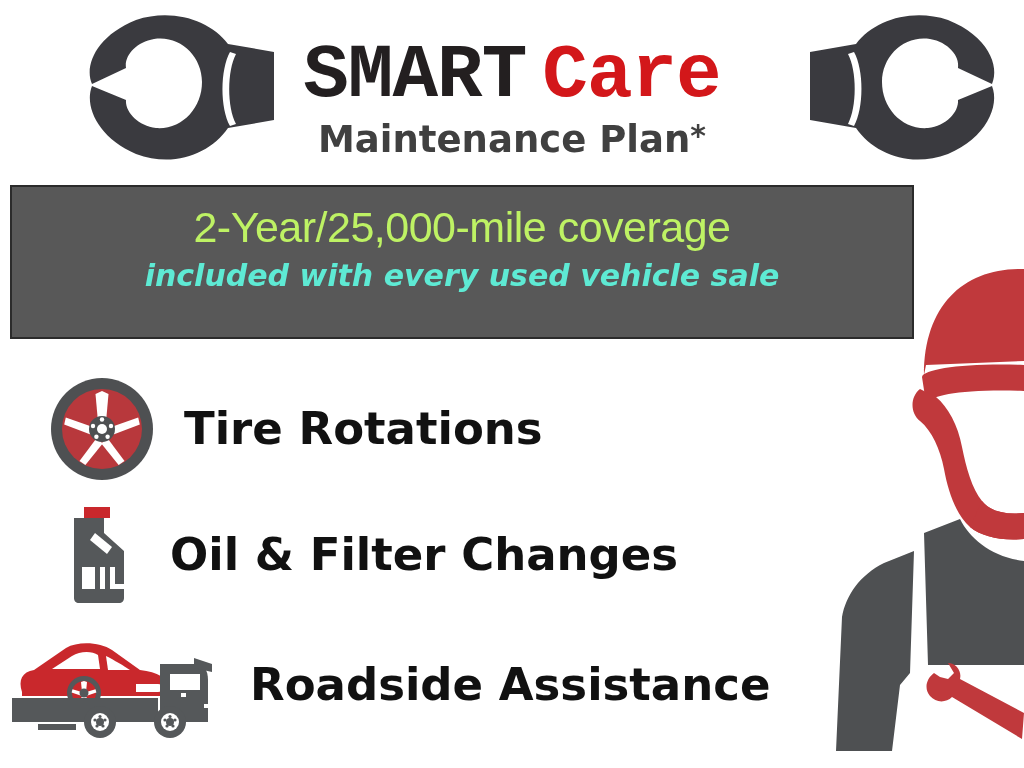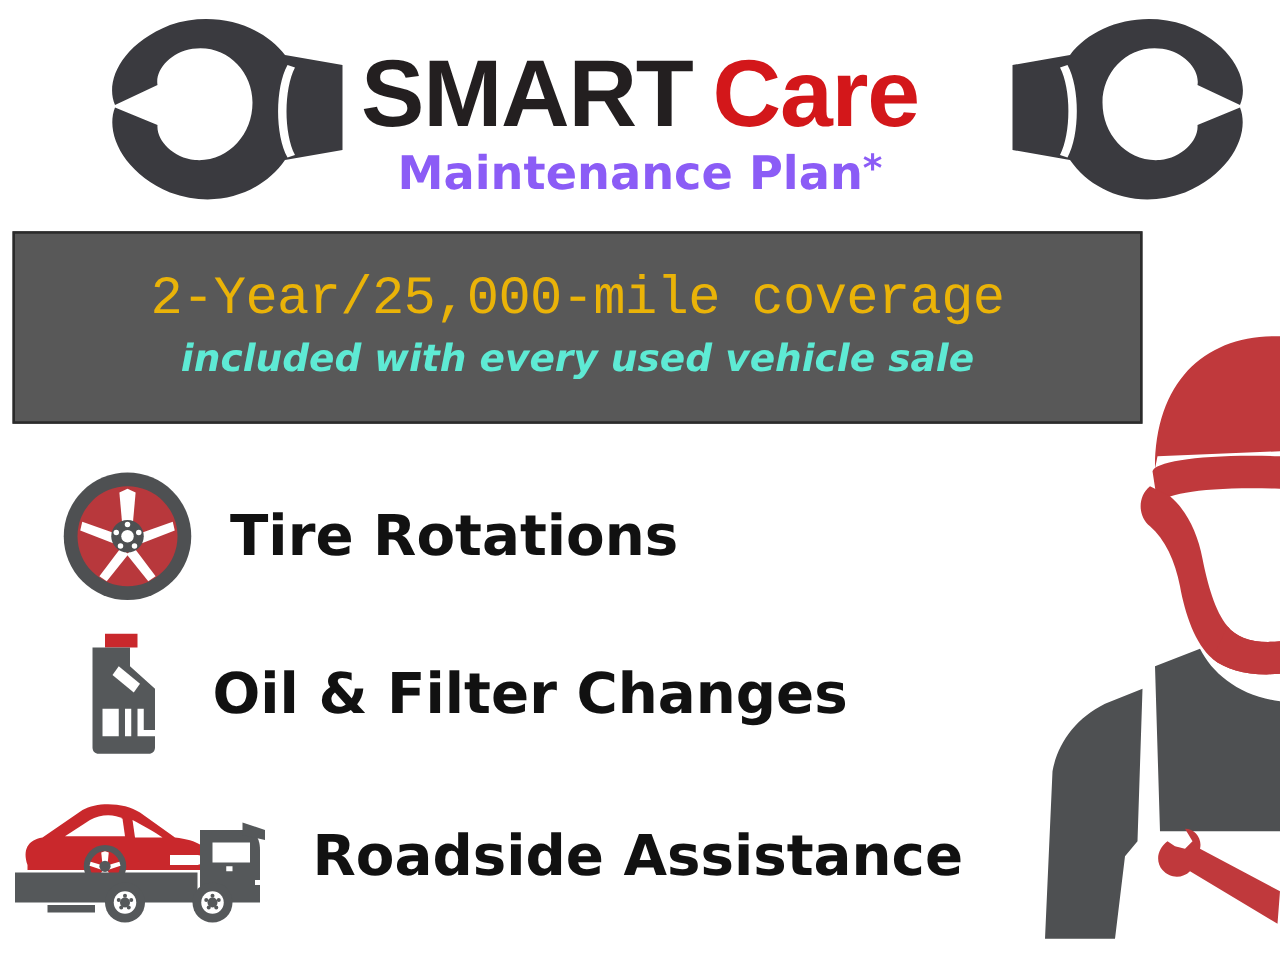--- a/index.html
+++ b/index.html
@@ -37,40 +37,40 @@
   .wrench-right { left: 806px; }
 
   .logo-text-block {
     position: absolute;
     left: 0;
     top: 36px;
     width: 1024px;
     text-align: center;
   }
   .logo-line1 {
-    font-family: Liberation Sans, sans-serif;
+    font-family: Liberation Mono, monospace;
     font-weight: bold;
     font-size: 76px;
     line-height: 80px;
     letter-spacing: -1px;
     white-space: nowrap;
   }
   .logo-smart {
     color: #231f20;
   }
   .logo-care {
     color: #d3171a;
     margin-left: 16px;
   }
   .logo-line2 {
     font-family: "DejaVu Sans", sans-serif;
     font-weight: bold;
     font-size: 37px;
     line-height: 44px;
-    color: #8b5cf6;
+    color: #404040;
     white-space: nowrap;
     margin-top: -2px;
   }
   .logo-asterisk {
     font-size: 30px;
     vertical-align: 6px;
   }
 
   
   .banner {
@@ -85,25 +85,25 @@
     z-index: 3;
   }
   .banner-inner {
     position: absolute;
     left: 0;
     top: 0;
     width: 100%;
     text-align: center;
   }
   .banner-line1 {
-    font-family: Liberation Mono, monospace;
+    font-family: Liberation Sans, sans-serif;
     font-size: 43px;
     line-height: 50px;
-    color: #eab308;
-    margin-top: 27px;
+    color: #bef264;
+    margin-top: 15px;
     letter-spacing: -0.5px;
     white-space: nowrap;
   }
   .banner-line2 {
     font-family: "DejaVu Sans", sans-serif;
     font-size: 30px;
     line-height: 36px;
     color: #5eead4;
     font-style: italic;
     font-weight: bold;

